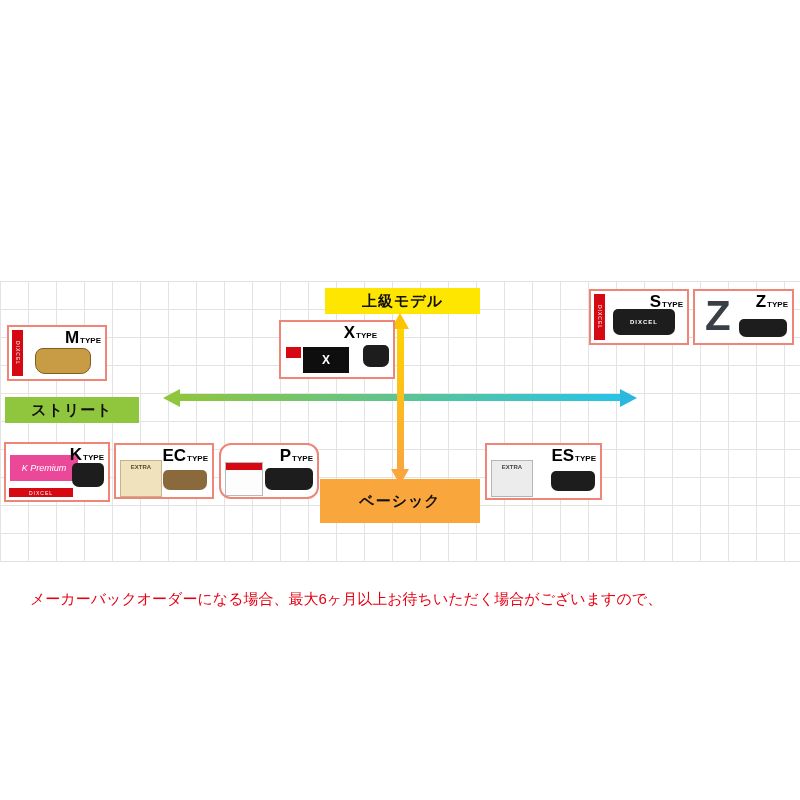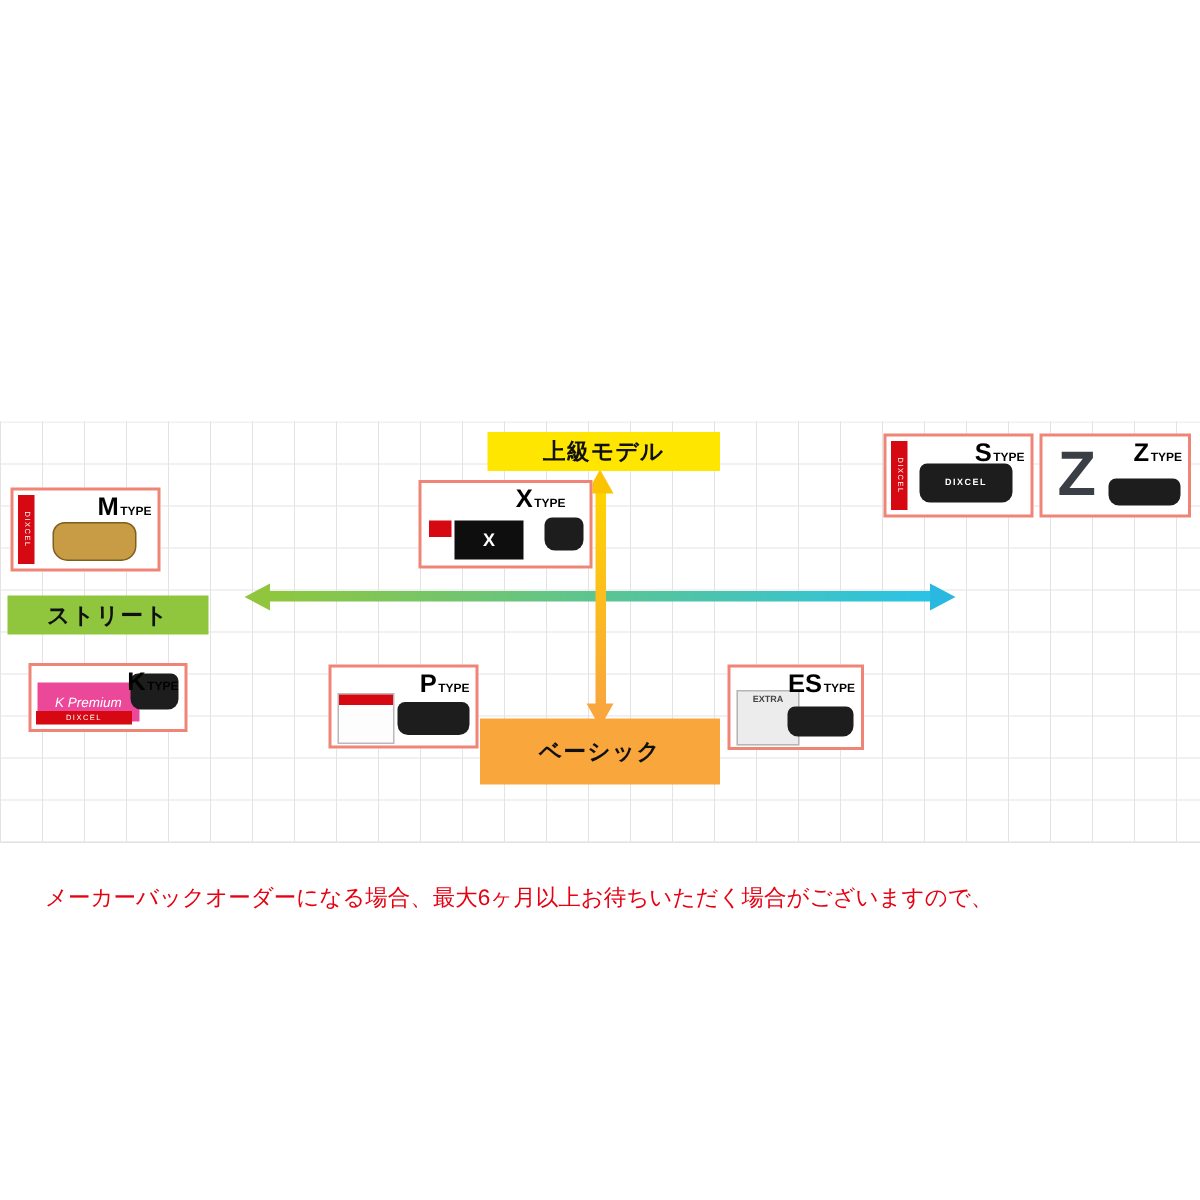--- a/index.html
+++ b/index.html
@@ -33,24 +33,24 @@
   .tri-right { left:620px; top:389px; border-top:9px solid transparent; border-bottom:9px solid transparent; border-left:17px solid #2bb8e0; }
   .tri-up    { left:391px; top:313px; border-left:9px solid transparent; border-right:9px solid transparent; border-bottom:16px solid #fcc400; }
   .tri-down  { left:391px; top:469px; border-left:9px solid transparent; border-right:9px solid transparent; border-top:16px solid #f9a63c; }
 
   
   .card { position:absolute; background:#fff; border:2px solid #ee8577; }
   .c-m  { left:7px;   top:289px; width:100px; height:56px;margin-top:36px; }
   .c-x  { left:279px; top:320px; width:116px; height:59px; }
   .c-s  { left:589px; top:289px; width:100px; height:56px;padding-left:24px; }
   .c-z  { left:693px; top:289px; width:101px; height:56px; }
-  .c-k  { left:4px;   top:442px; width:106px; height:46px;margin-left:15px; }
+  .c-k  { left:4px;   top:442px; width:106px; height:60px; }
   .c-ec { left:114px; top:443px; width:100px; height:56px; }
-  .c-p  { left:219px; top:443px; width:100px; height:56px; }
-  .c-es { left:485px; top:443px; width:91px; height:57px; }
+  .c-p  { left:219px; top:443px; width:100px; height:56px;border-radius:12px; }
+  .c-es { left:485px; top:443px; width:117px; height:57px; }
 
   .type-label { position:absolute; top:1px; right:4px; color:#000; white-space:nowrap; z-index:3; }
   .type-letter { font-weight:bold; font-size:17px; }
   .type-suffix { font-weight:bold; font-size:8px; margin-left:1px; }
   .c-x .type-label { right:16px; }
 
   
   .pad { position:absolute; background:#1d1d1d; border-radius:5px 5px 7px 7px; }
   .strip-v { position:absolute; left:3px; top:3px; bottom:3px; width:11px; background:#d60812;
     color:#fff; font-size:5px; letter-spacing:1px; writing-mode:vertical-rl;
@@ -157,20 +157,27 @@
 
   <div class="card c-k">
     <div class="type-label">
       <span class="type-letter">K</span><span class="type-suffix">TYPE</span>
     </div>
     <div class="pkg">K Premium</div>
     <div class="pad pad1"></div>
     <div class="strip-h">DIXCEL</div>
   </div>
 
+  <div class="card c-ec">
+    <div class="type-label">
+      <span class="type-letter">EC</span><span class="type-suffix">TYPE</span>
+    </div>
+    <div class="pkg">EXTRA</div>
+    <div class="pad pad1"></div>
+  </div>
 
   <div class="card c-p">
     <div class="type-label">
       <span class="type-letter">P</span><span class="type-suffix">TYPE</span>
     </div>
     <div class="pkg"></div>
     <div class="pad pad1"></div>
   </div>
 
   <div class="card c-es">

